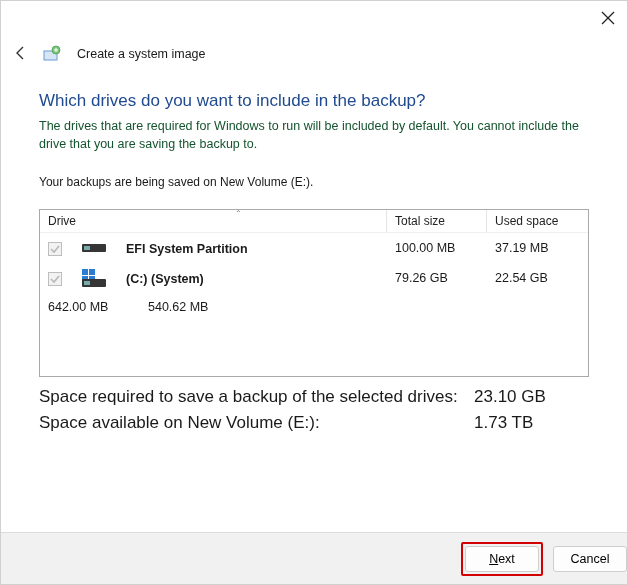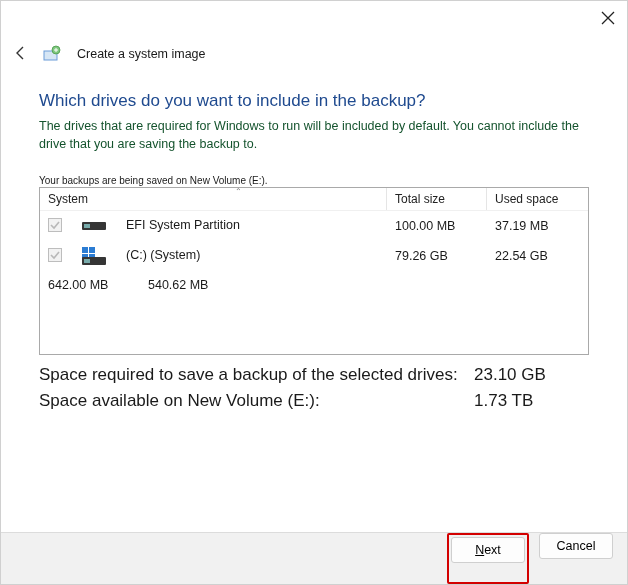--- a/index.html
+++ b/index.html
@@ -52,22 +52,22 @@
     font-weight: 400;
     margin-bottom: 6px;
   }
   .desc {
     font-size: 12.5px;
     line-height: 1.45;
     margin-bottom: 22px;
     color: #14532d;
   }
   .saved-line {
-    font-size: 10px;
-    margin-bottom: 1px;
+    font-size: 12px;
+    margin-bottom: 20px;
   }
   .drive-table {
     border: 1px solid #a9a9a9;
     height: 168px;
     overflow: hidden;
   }
   .drive-header {
     display: flex;
     font-size: 12px;
     color: #222;
@@ -89,22 +89,23 @@
   }
   .drive-row {
     display: flex;
     align-items: center;
     padding: 7px 8px;
     font-size: 12.5px;
   }
   .dr-drive {
     flex: 0 0 347px;
     display: flex;
-    align-items: flex-start;
+    align-items: flex-end;
     gap: 20px;
+    font-weight: bold;
   }
   .dr-check {
     width: 14px; height: 14px;
     border: 1px solid #bdbdbd;
     background: #f2f2f2;
     display: flex;
     align-items: center;
     justify-content: center;
   }
   .dr-check svg { width: 10px; height: 10px; }
@@ -125,21 +126,21 @@
   .summary-label { flex: 0 0 435px; }
   .summary-val { flex: 1; }
   .footer {
     position: absolute;
     bottom: 0; left: 0; right: 0;
     height: 52px;
     background: #f1f1f1;
     border-top: 1px solid #dcdcdc;
     display: flex;
     justify-content: flex-end;
-    padding-right: 14px;
+    align-items: center;
     gap: 10px;
   }
   .btn {
     min-width: 74px;
     height: 26px;
     background: #fdfdfd;
     border: 1px solid #cfcfcf;
     border-radius: 3px;
     font-size: 12.5px;
     font-family: inherit;
@@ -182,21 +183,21 @@
 </div>
 
 <div class="content">
   <div class="heading">Which drives do you want to include in the backup?</div>
   <div class="desc">The drives that are required for Windows to run will be included by default. You cannot include the drive that you are saving the backup to.</div>
   <div class="saved-line">Your backups are being saved on New Volume (E:).</div>
 
   <div class="drive-table">
     <div class="drive-header">
       <span class="sort-caret">⌃</span>
-      <div class="dh-col dh-drive">System</div>
+      <div class="dh-col dh-drive">Drive</div>
       <div class="dh-col dh-total">Total size</div>
       <div class="dh-col dh-used">Used space</div>
     </div>
 
     <div class="drive-row">
       <div class="dr-drive">
         <span class="dr-check">
           <svg viewBox="0 0 10 10">
               <path d="M1 5 L4 8 L9 2" stroke="#b8b8b8" stroke-width="1.6" fill="none"></path>
             </svg>

